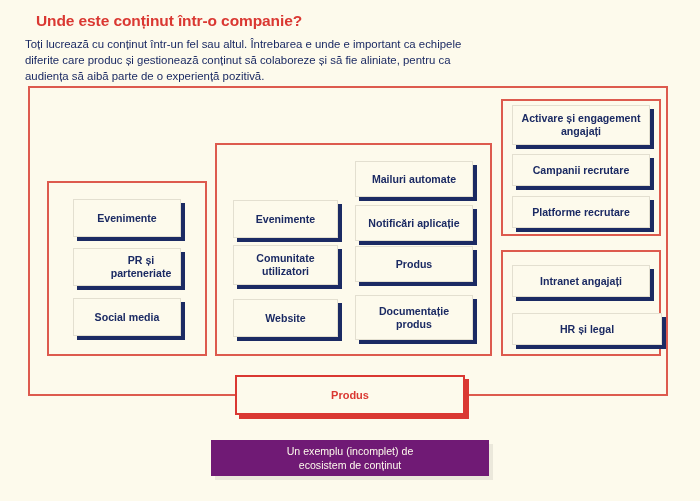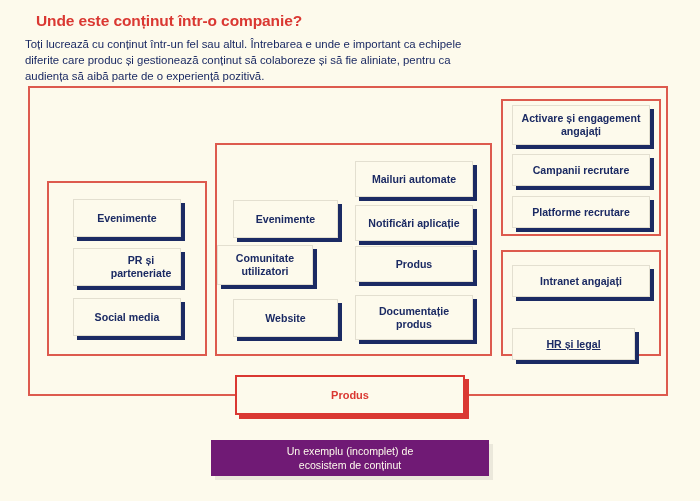--- a/index.html
+++ b/index.html
@@ -137,21 +137,21 @@
     </div>
     <div class="node" style="left: 73px; top: 248px; width: 108px; height: 38px; padding-left: 32px;">
       <span>PR și<br>parteneriate</span>
     </div>
     <div class="node" style="left: 73px; top: 298px; width: 108px; height: 38px;">
       <span>Social media</span>
     </div>
     <div class="node" style="left: 233px; top: 200px; width: 105px; height: 38px;">
       <span>Evenimente</span>
     </div>
-    <div class="node" style="left: 217px; top: 245px; width: 96px; height: 40px;">
+    <div class="node" style="left: 233px; top: 245px; width: 105px; height: 40px;">
       <span>Comunitate<br>utilizatori</span>
     </div>
     <div class="node" style="left: 233px; top: 299px; width: 105px; height: 38px;">
       <span>Website</span>
     </div>
     <div class="node" style="left: 355px; top: 161px; width: 118px; height: 36px;">
       <span>Mailuri automate</span>
     </div>
     <div class="node" style="left: 355px; top: 205px; width: 118px; height: 36px;">
       <span>Notificări aplicație</span>
@@ -167,19 +167,19 @@
     </div>
     <div class="node" style="left: 512px; top: 154px; width: 138px; height: 32px;">
       <span>Campanii recrutare</span>
     </div>
     <div class="node" style="left: 512px; top: 196px; width: 138px; height: 32px;">
       <span>Platforme recrutare</span>
     </div>
     <div class="node" style="left: 512px; top: 265px; width: 138px; height: 32px;">
       <span>Intranet angajați</span>
     </div>
-    <div class="node" style="left: 512px; top: 328px; width: 123px; height: 32px; text-decoration: underline;">
+    <div class="node" style="left: 512px; top: 313px; width: 150px; height: 32px;">
       <span>HR și legal</span>
     </div>
   </div>
 
 <div id="brand-box">Produs</div>
 <div id="caption-box">Un exemplu (incomplet) de<br>ecosistem de conținut</div>
 
 </body></html>

